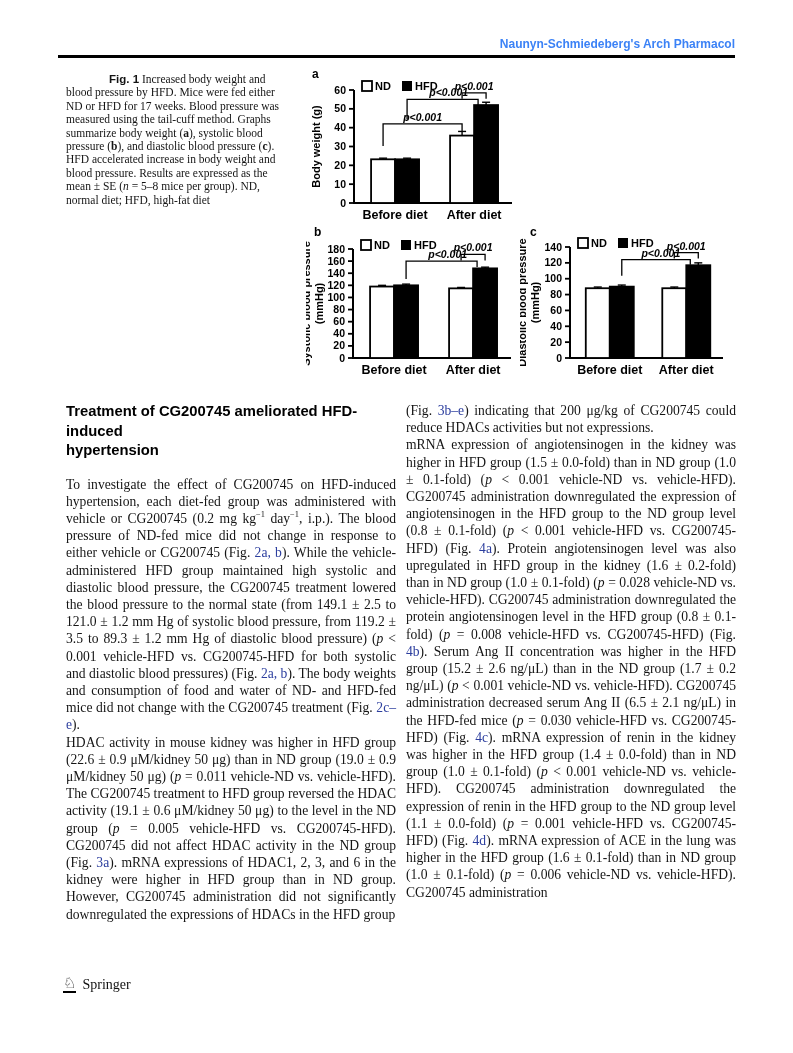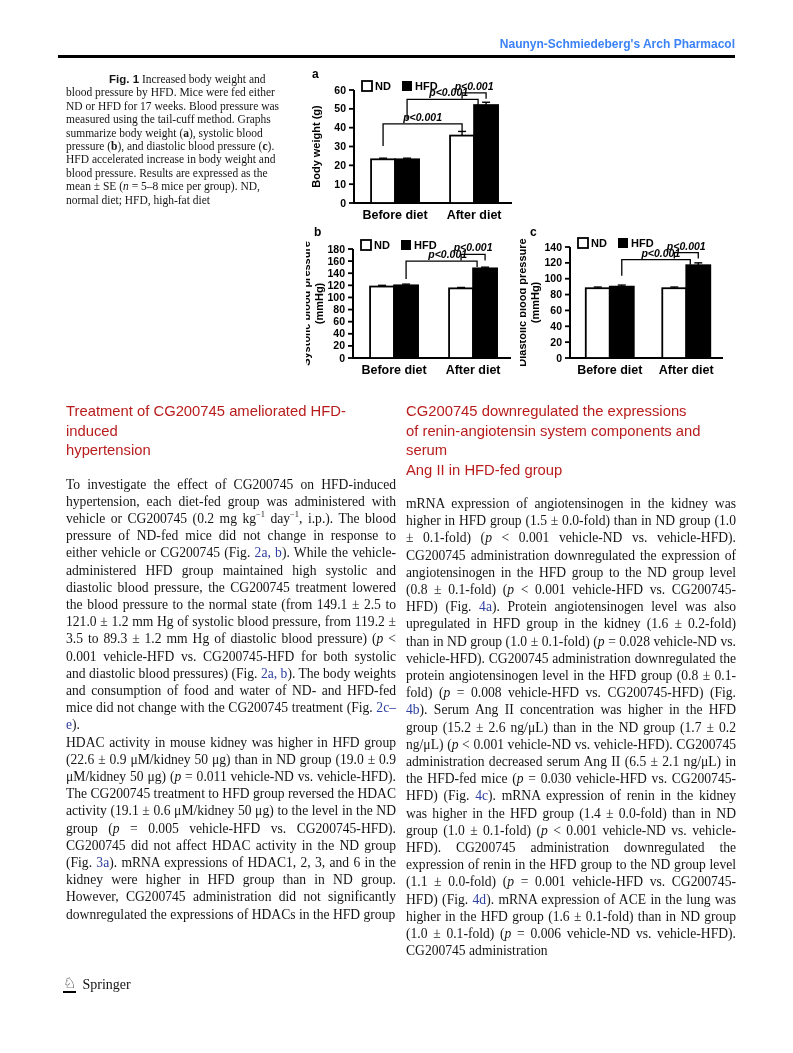--- a/index.html
+++ b/index.html
@@ -16,22 +16,22 @@
   
   .chart{position:absolute;}
   #chart-a{left:306px;top:62px;}
   #chart-b{left:306px;top:224px;}
   #chart-c{left:520px;top:224px;}
   
   .col{position:absolute;top:402px;width:330px;font-size:13.6px;line-height:17.2px;color:#141414;}
   #col-left{left:66px;}
   #col-right{left:406px;}
   .col > :first-child{margin-top:0;}
-  h2.section-heading{font-family:"Liberation Sans",sans-serif;font-weight:normal;
-        font-size:14.8px;line-height:19.5px;margin:24px 0 15px 0;color:#b91c1c;
+  h2.section-heading{font-family:"Liberation Sans",sans-serif;font-weight:bold;
+        font-size:14.8px;line-height:19.5px;margin:24px 0 15px 0;color:#000000;
         white-space:pre-line;text-align:left;}
   p.body-para{margin:0;text-align:justify;}
   .fig-link{text-decoration:none;cursor:pointer;}
   sup{font-size:0.62em;line-height:0;vertical-align:super;}
   em{font-style:italic;}
   
   .footer{position:absolute;left:63px;top:976px;display:flex;align-items:center;gap:6px;
         font-size:14px;color:#111;}
   .springer-glyph{font-size:15px;line-height:1;border-bottom:2px solid #000;display:inline-block;}
 </style>
@@ -181,23 +181,21 @@
         <text x="166.28" y="25.55000000000001" text-anchor="middle" font-family="Liberation Sans, sans-serif" font-size="10.5" font-weight="bold" font-style="italic" fill="#000">p&lt;0.001</text>
       </svg></div>
 
   <div class="col" id="col-left">
       <h2 class="section-heading">Treatment of CG200745 ameliorated HFD-induced
 hypertension</h2>
       <p class="body-para"><span>To investigate the effect of CG200745 on HFD-induced hypertension, each diet-fed group was administered with vehicle or CG200745 (0.2 mg kg</span><sup>−1</sup><span> day</span><sup>−1</sup><span>, i.p.). The blood pressure of ND-fed mice did not change in response to either vehicle or CG200745 (Fig. </span><a class="fig-link" style="color: rgb(44, 62, 158);">2a, b</a><span>). While the vehicle-administered HFD group maintained high systolic and diastolic blood pressure, the CG200745 treatment lowered the blood pressure to the normal state (from 149.1 ± 2.5 to 121.0 ± 1.2 mm Hg of systolic blood pressure, from 119.2 ± 3.5 to 89.3 ± 1.2 mm Hg of diastolic blood pressure) (</span><em>p</em><span> &lt; 0.001 vehicle-HFD vs. CG200745-HFD for both systolic and diastolic blood pressures) (Fig. </span><a class="fig-link" style="color: rgb(44, 62, 158);">2a, b</a><span>). The body weights and consumption of food and water of ND- and HFD-fed mice did not change with the CG200745 treatment (Fig. </span><a class="fig-link" style="color: rgb(44, 62, 158);">2c–e</a><span>).</span></p>
       <p class="body-para"><span>HDAC activity in mouse kidney was higher in HFD group (22.6 ± 0.9 μM/kidney 50 μg) than in ND group (19.0 ± 0.9 μM/kidney 50 μg) (</span><em>p</em><span> = 0.011 vehicle-ND vs. vehicle-HFD). The CG200745 treatment to HFD group reversed the HDAC activity (19.1 ± 0.6 μM/kidney 50 μg) to the level in the ND group (</span><em>p</em><span> = 0.005 vehicle-HFD vs. CG200745-HFD). CG200745 did not affect HDAC activity in the ND group (Fig. </span><a class="fig-link" style="color: rgb(44, 62, 158);">3a</a><span>). mRNA expressions of HDAC1, 2, 3, and 6 in the kidney were higher in HFD group than in ND group. However, CG200745 administration did not significantly downregulated the expressions of HDACs in the HFD group</span></p>
     </div>
   <div class="col" id="col-right">
-      <h2 class="section-heading">CG200745 downregulated the expressions
-of renin-angiotensin system components and serum
-Ang II in HFD-fed group</h2>
+      <p class="body-para"><span>(Fig. </span><a class="fig-link" style="color: rgb(44, 62, 158);">3b–e</a><span>) indicating that 200 μg/kg of CG200745 could reduce HDACs activities but not expressions.</span></p>
       <p class="body-para"><span>mRNA expression of angiotensinogen in the kidney was higher in HFD group (1.5 ± 0.0-fold) than in ND group (1.0 ± 0.1-fold) (</span><em>p</em><span> &lt; 0.001 vehicle-ND vs. vehicle-HFD). CG200745 administration downregulated the expression of angiotensinogen in the HFD group to the ND group level (0.8 ± 0.1-fold) (</span><em>p</em><span> &lt; 0.001 vehicle-HFD vs. CG200745-HFD) (Fig. </span><a class="fig-link" style="color: rgb(44, 62, 158);">4a</a><span>). Protein angiotensinogen level was also upregulated in HFD group in the kidney (1.6 ± 0.2-fold) than in ND group (1.0 ± 0.1-fold) (</span><em>p</em><span> = 0.028 vehicle-ND vs. vehicle-HFD). CG200745 administration downregulated the protein angiotensinogen level in the HFD group (0.8 ± 0.1-fold) (</span><em>p</em><span> = 0.008 vehicle-HFD vs. CG200745-HFD) (Fig. </span><a class="fig-link" style="color: rgb(44, 62, 158);">4b</a><span>). Serum Ang II concentration was higher in the HFD group (15.2 ± 2.6 ng/μL) than in the ND group (1.7 ± 0.2 ng/μL) (</span><em>p</em><span> &lt; 0.001 vehicle-ND vs. vehicle-HFD). CG200745 administration decreased serum Ang II (6.5 ± 2.1 ng/μL) in the HFD-fed mice (</span><em>p</em><span> = 0.030 vehicle-HFD vs. CG200745-HFD) (Fig. </span><a class="fig-link" style="color: rgb(44, 62, 158);">4c</a><span>). mRNA expression of renin in the kidney was higher in the HFD group (1.4 ± 0.0-fold) than in ND group (1.0 ± 0.1-fold) (</span><em>p</em><span> &lt; 0.001 vehicle-ND vs. vehicle-HFD). CG200745 administration downregulated the expression of renin in the HFD group to the ND group level (1.1 ± 0.0-fold) (</span><em>p</em><span> = 0.001 vehicle-HFD vs. CG200745-HFD) (Fig. </span><a class="fig-link" style="color: rgb(44, 62, 158);">4d</a><span>). mRNA expression of ACE in the lung was higher in the HFD group (1.6 ± 0.1-fold) than in ND group (1.0 ± 0.1-fold) (</span><em>p</em><span> = 0.006 vehicle-ND vs. vehicle-HFD). CG200745 administration</span></p>
     </div>
 
   <div class="footer">
     <span class="springer-glyph">♘</span>
     <span>Springer</span>
   </div>
 
 </div>
 

